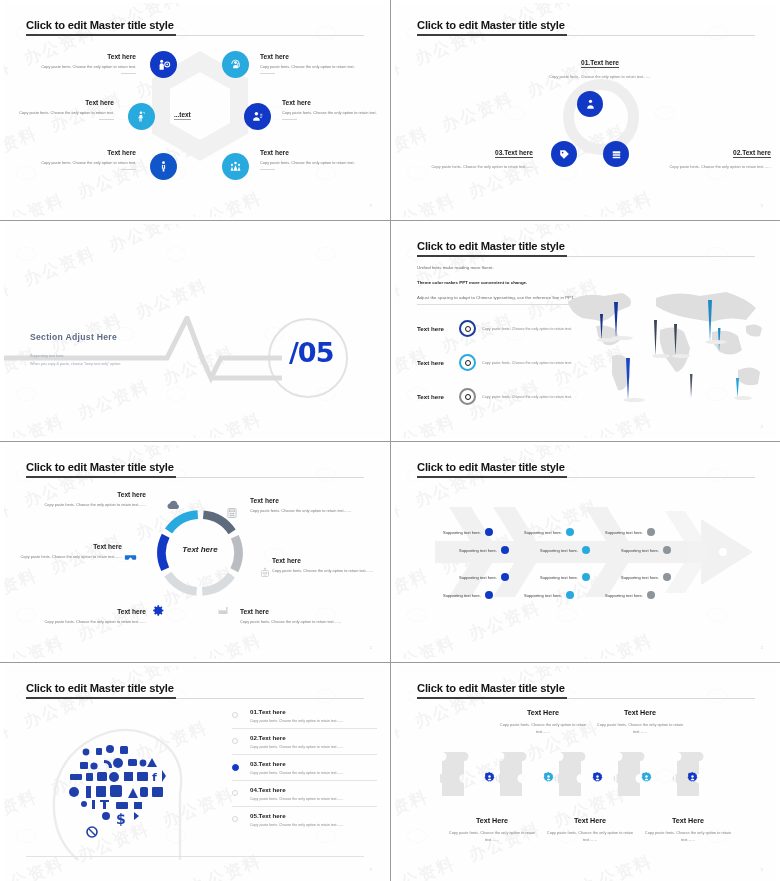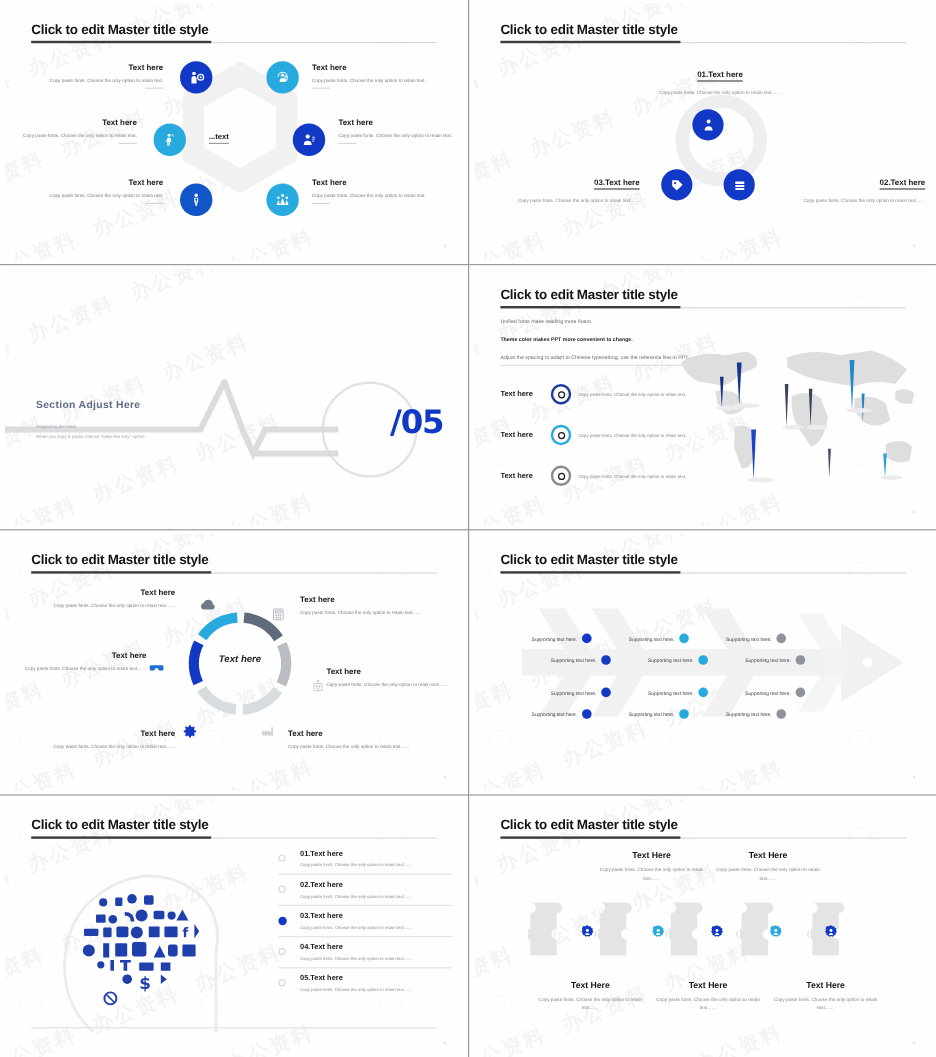--- a/index.html
+++ b/index.html
@@ -131,21 +131,20 @@
   .s3-circle {
     position: absolute; left: 264px; top: 94px;
     width: 80px; height: 80px; border-radius: 50%;
     border: 2px solid #e2e2e2; z-index: 1;
   }
   .s3-num {
     position: absolute; left: 285px; top: 113px;
     font-size: 27px; font-weight: 700; color: #1139c6;
     letter-spacing: -1px; z-index: 3;
     font-family: "DejaVu Sans", sans-serif;
-    margin-left: 36px;
   }
   .s3-head {
     position: absolute; left: 26px; top: 108px;
     font-size: 8.6px; font-weight: 700; color: #5c6b86;
     letter-spacing: .3px; z-index: 3;
   }
   .s3-sub { position: absolute; left: 26px; top: 128px; z-index: 3; }
   .s3-sub div { font-size: 3.7px; color: #9fa6b3; line-height: 2.2; }
 
   

